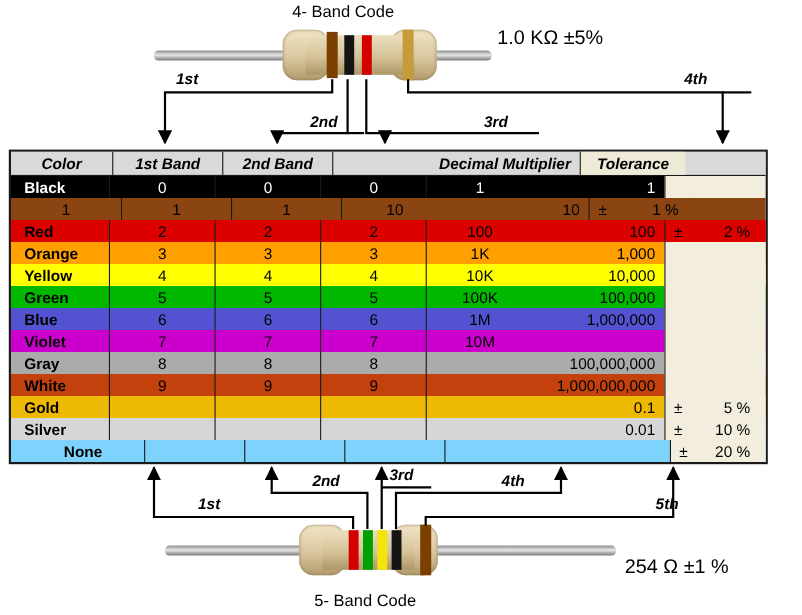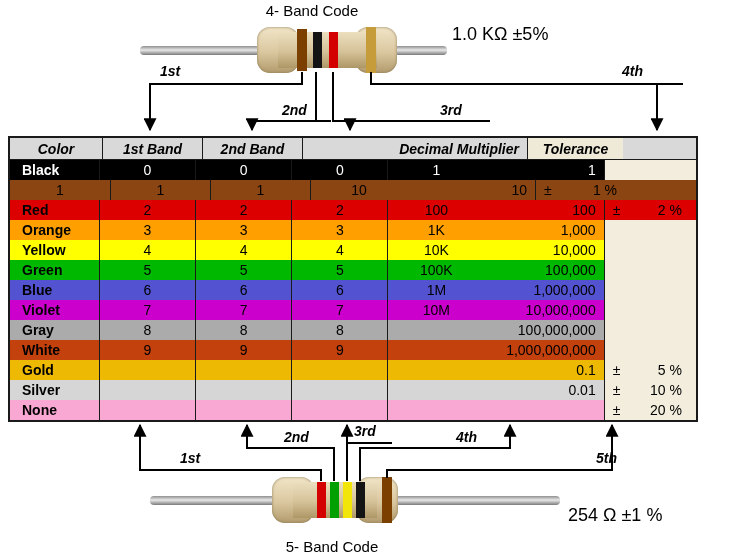--- a/index.html
+++ b/index.html
@@ -211,21 +211,20 @@
         </div>
     </div>
 
     <div class="trow" style="background-color: rgb(204, 0, 204); color: rgb(0, 0, 0);">
       <div class="td c-name">Violet</div>
       <div class="td c-band">7</div>
       <div class="td c-band">7</div>
       <div class="td c-band">7</div>
       <div class="td c-mult">
           <span class="m-short">10M</span>
-          <span class="m-full">10,000,000</span>
         </div>
       <div class="td c-tol" style="background-color: rgb(242, 237, 220);">
           <span class="tol-sign"></span>
           <span class="tol-val"></span>
         </div>
     </div>
 
     <div class="trow" style="background-color: rgb(171, 171, 171); color: rgb(0, 0, 0);">
       <div class="td c-name">Gray</div>
       <div class="td c-band">8</div>
@@ -279,21 +278,21 @@
       <div class="td c-mult">
           <span class="m-short"></span>
           <span class="m-full">0.01</span>
         </div>
       <div class="td c-tol" style="background-color: rgb(242, 237, 220);">
           <span class="tol-sign">±</span>
           <span class="tol-val">10 %</span>
         </div>
     </div>
 
-    <div class="trow" style="background-color: #f9a8d4; color: rgb(0, 0, 0);">
+    <div class="trow" style="background-color: #7dd3fc; color: rgb(0, 0, 0); padding-left: 36px;">
       <div class="td c-name">None</div>
       <div class="td c-band"></div>
       <div class="td c-band"></div>
       <div class="td c-band"></div>
       <div class="td c-mult">
           <span class="m-short"></span>
           <span class="m-full"></span>
         </div>
       <div class="td c-tol" style="background-color: rgb(242, 237, 220);">
           <span class="tol-sign">±</span>

